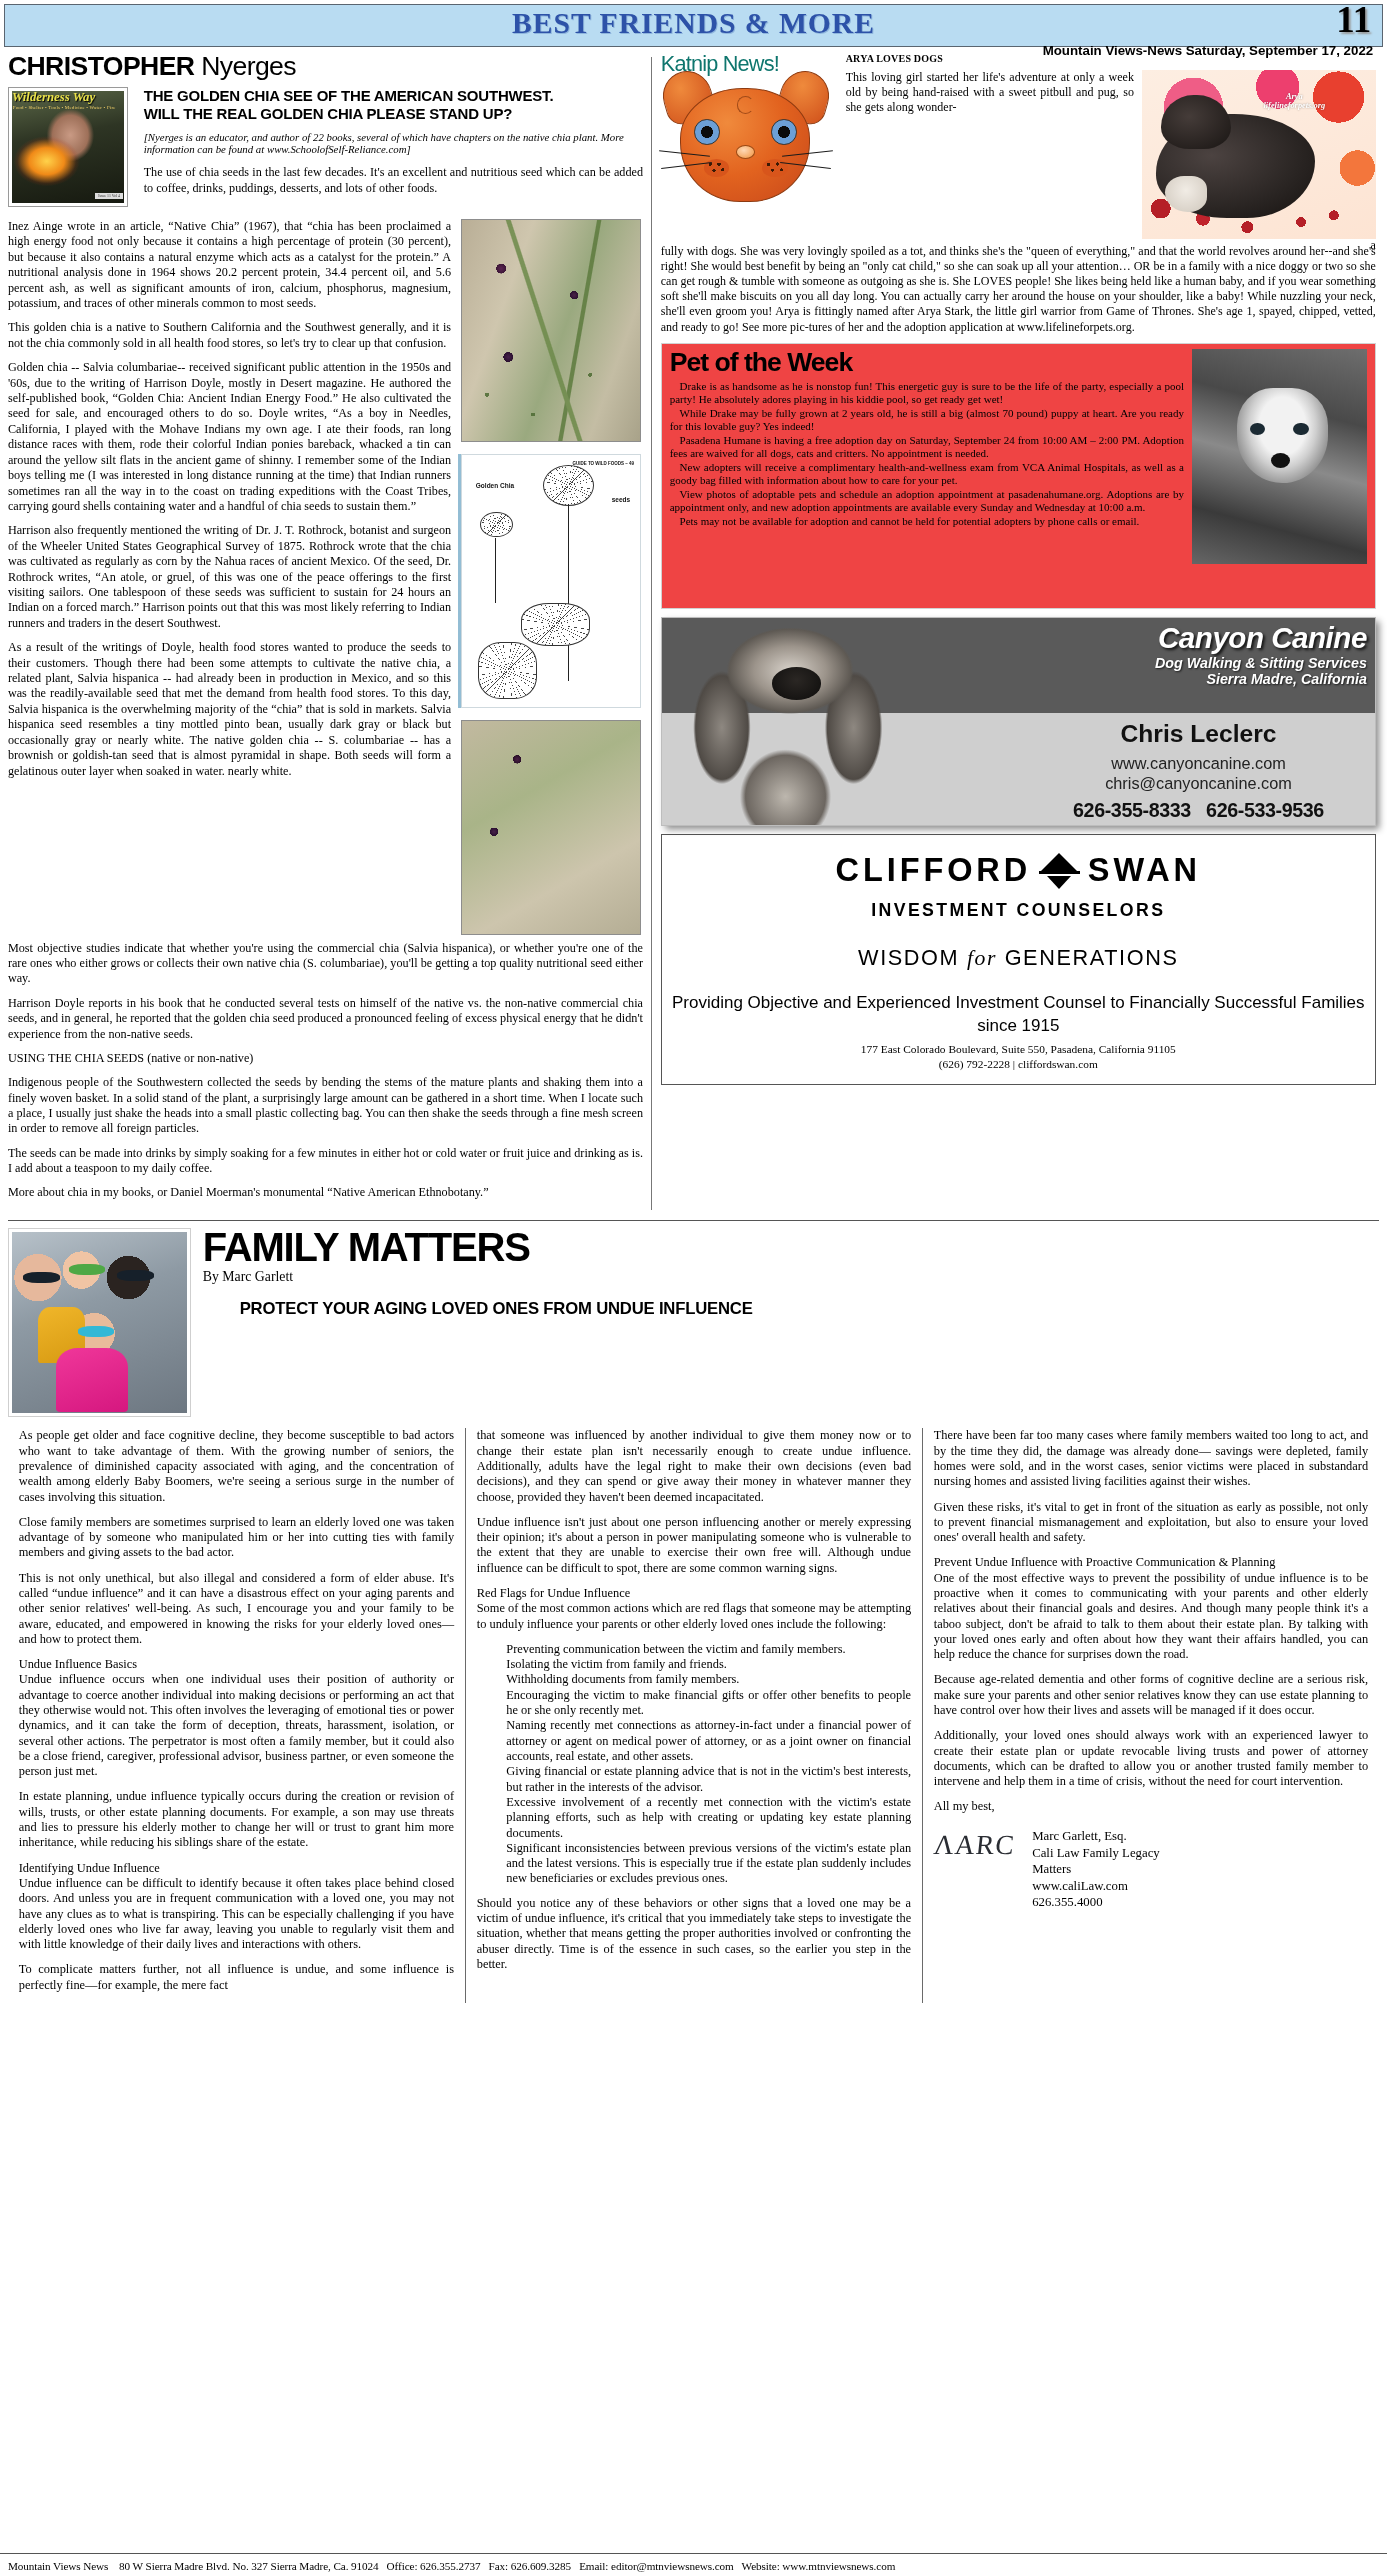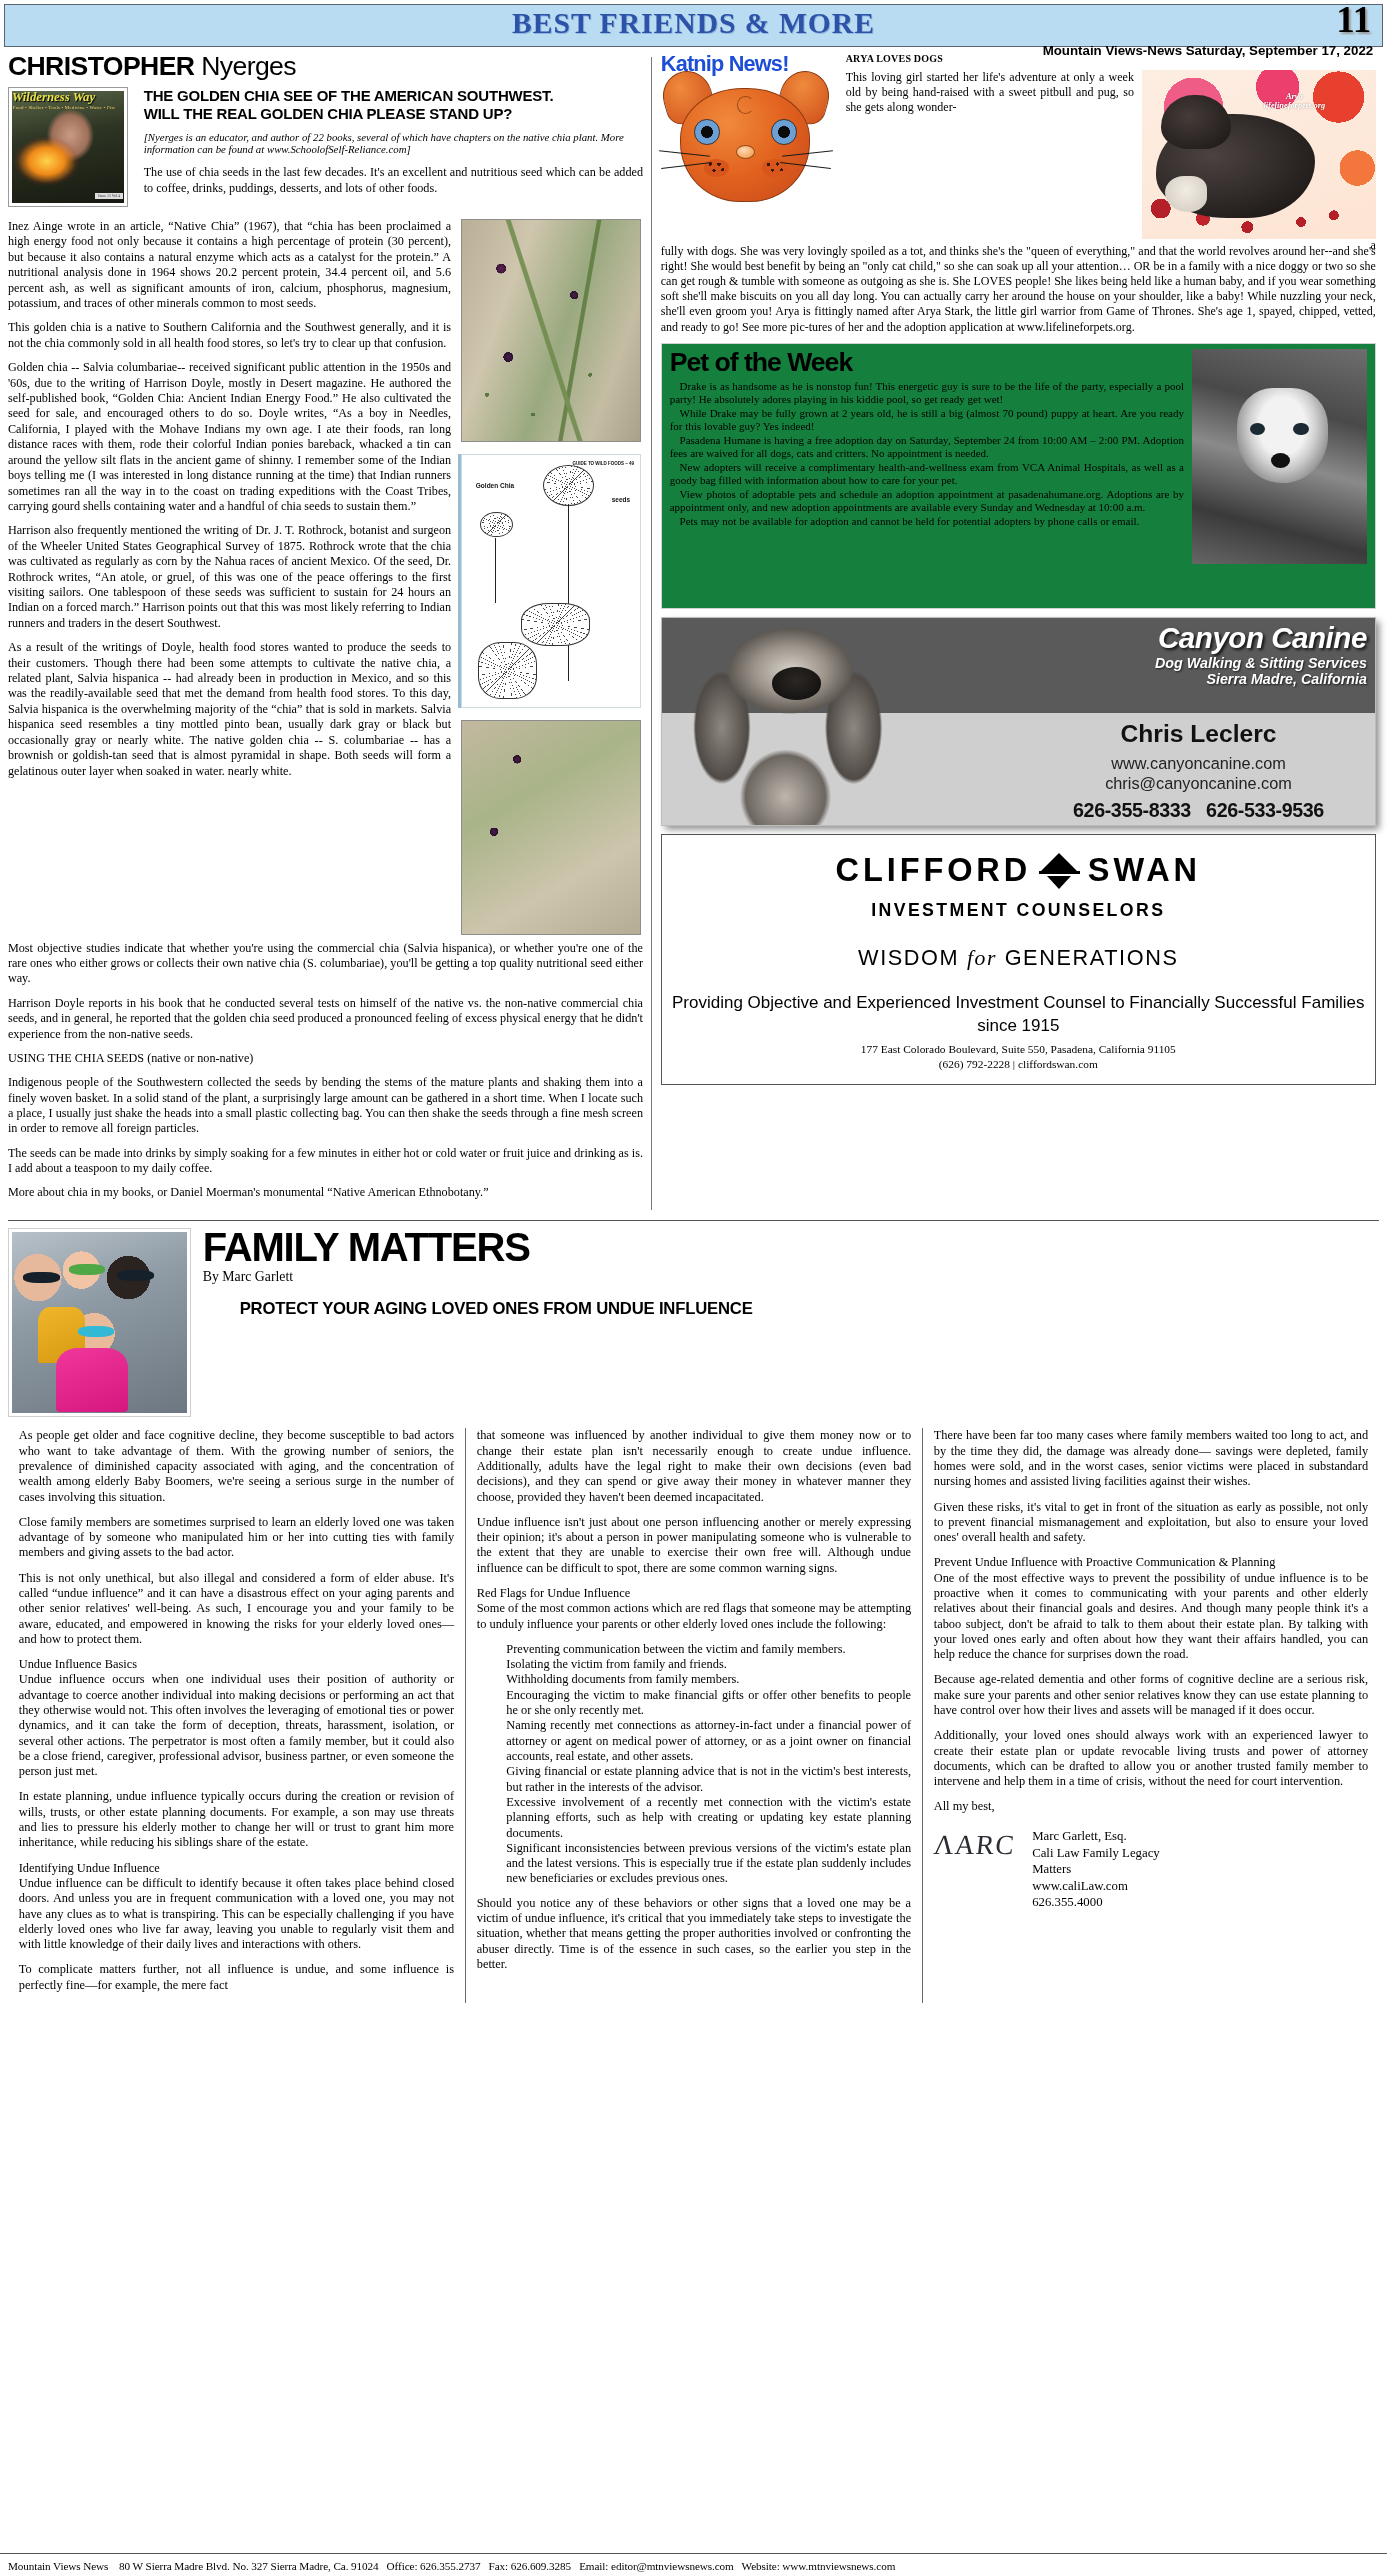--- a/index.html
+++ b/index.html
@@ -196,23 +196,23 @@
     border-radius: 50%;
     background:
       repeating-conic-gradient(from 0deg, #fff 0deg 8deg, #444 8deg 9deg);
   }
 
   
   .katnip-wrap { display: flex; gap: 9.9px; }
   .katnip-box { width: 175px; position: relative; }
   .katnip-title {
     font-family: "Liberation Sans", sans-serif;
-    font-weight: bold;
+    font-weight: normal;
     font-size: 21.7px;
-    color: #1d4ed8;
+    color: #0f766e;
     letter-spacing: -0.8px;
     line-height: 1;
     margin-bottom: 2px;
   }
   .cat-graphic {
     position: relative;
     width: 158px; height: 138px;
     margin-left: 5.9px;
   }
   .cat-head {
@@ -322,21 +322,21 @@
     left: 52%; top: 13%;
     font-family: "Liberation Serif", serif;
     font-style: italic; font-weight: bold;
     font-size: 8.4px; color: #fff;
     text-align: center; line-height: 1.15;
     text-shadow: 0 0 2px rgba(0,0,0,.4);
   }
 
   
   .potw {
-    background: #15803d;
+    background: #ef4444;
     border: 1px solid #d2d2d2;
     margin-top: 7.9px;
     padding: 5.9px 7.9px 7.9px 7.9px;
     position: relative;
     min-height: 266px;
   }
   .potw-title {
     font-family: "Liberation Sans", sans-serif;
     font-weight: bold;
     font-size: 26.6px;

